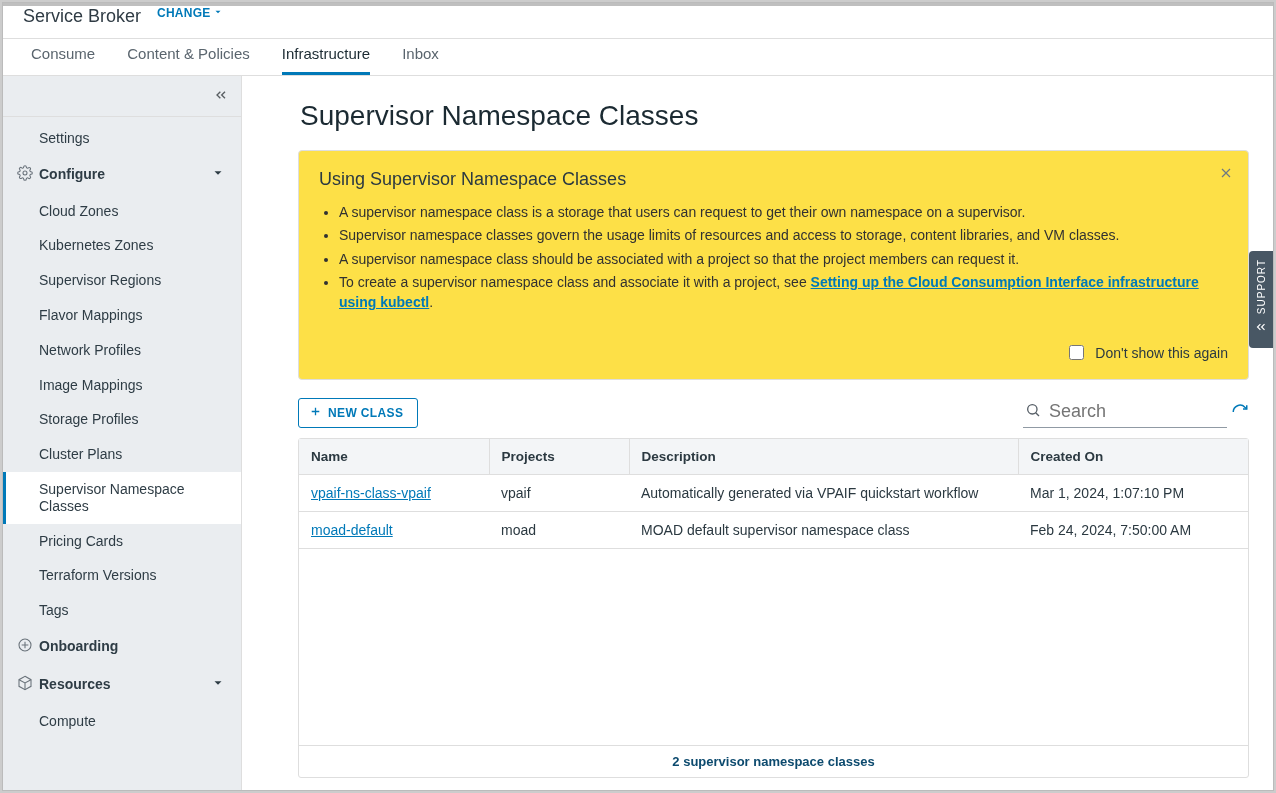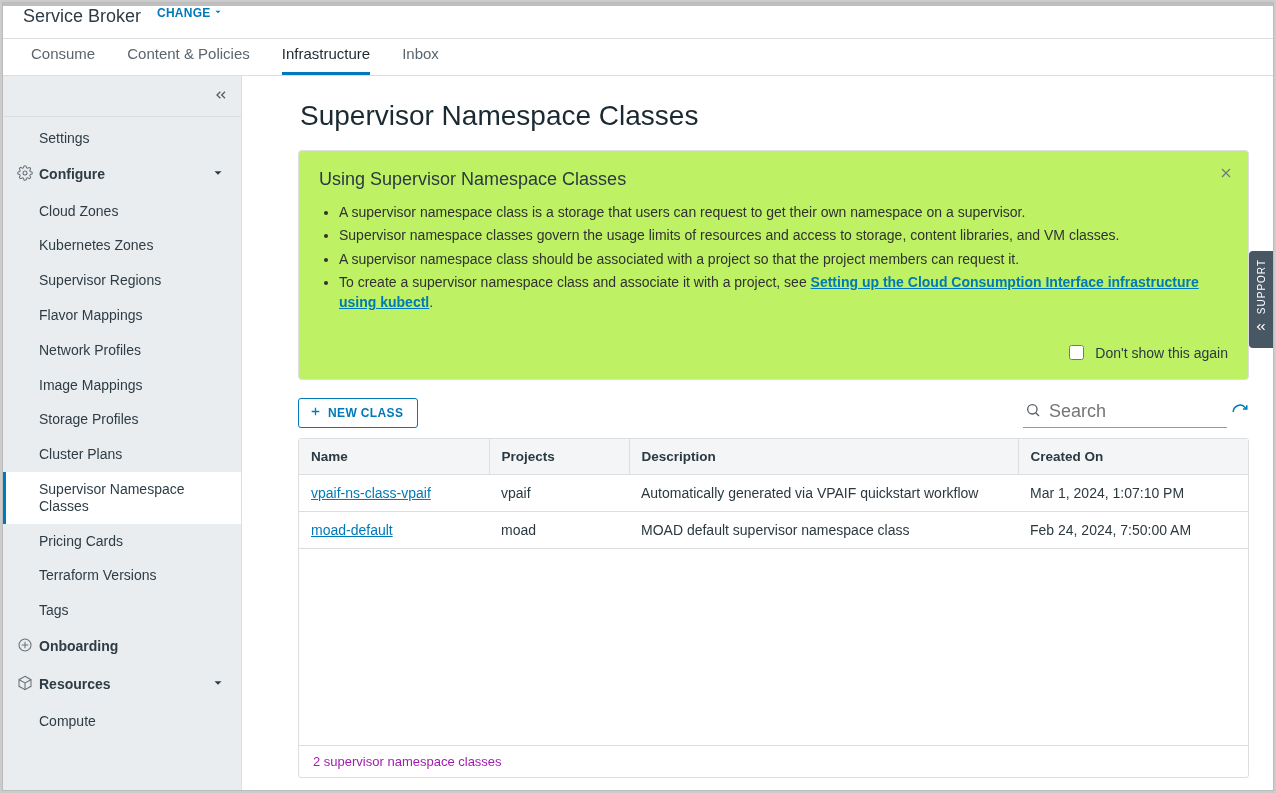--- a/index.html
+++ b/index.html
@@ -123,21 +123,21 @@
     flex:1; padding: 24px 24px 12px 24px;
     overflow:auto;
     display:flex; flex-direction:column;
   }
   .page-title { font-size: 28px; font-weight:400; color:#1b2a32; margin: 0 0 18px 2px; }
 
   .info-card {
     border: 1px solid var(--light-border);
     border-radius: 4px;
     padding: 18px 20px 16px 20px;
-    background:#bef264;
+    background:#fde047;
     position:relative;
   }
   .info-card h3 { margin:0 0 12px 0; font-size:18px; font-weight:400; color:#2b3941;}
   .info-card ul { margin:0 0 30px 0; padding-left: 20px; }
   .info-card li { margin: 3px 0; line-height:1.45; }
   .info-card a { color: var(--blue-link); text-decoration: underline; cursor:pointer;font-weight:bold; }
   .info-card .close {
     position:absolute; top:14px; right:14px; cursor:pointer; color:#6d7884;
     width:16px; height:16px;
   }
@@ -203,22 +203,22 @@
     border-bottom:1px solid var(--light-border);
     font-size:14px;
     color:#2b3941;
     overflow:hidden; text-overflow:ellipsis; white-space:nowrap;
   }
   tbody td a { color: var(--blue-link); text-decoration: underline; cursor:pointer; }
   .table-fill { flex:1; }
   .table-foot {
     border-top:1px solid var(--light-border);
     padding:8px 14px;
-    text-align:left;
-    font-size:13px; color:#a21caf;
+    text-align:center;
+    font-size:13px; color:#0c4a6e;font-weight:bold;
   }
 
   
   .support-tab {
     position:absolute;
     right:0; top:248px;
     width:24px;
     background:#485764;
     color:#fff;
     border-radius:4px 0 0 4px;

